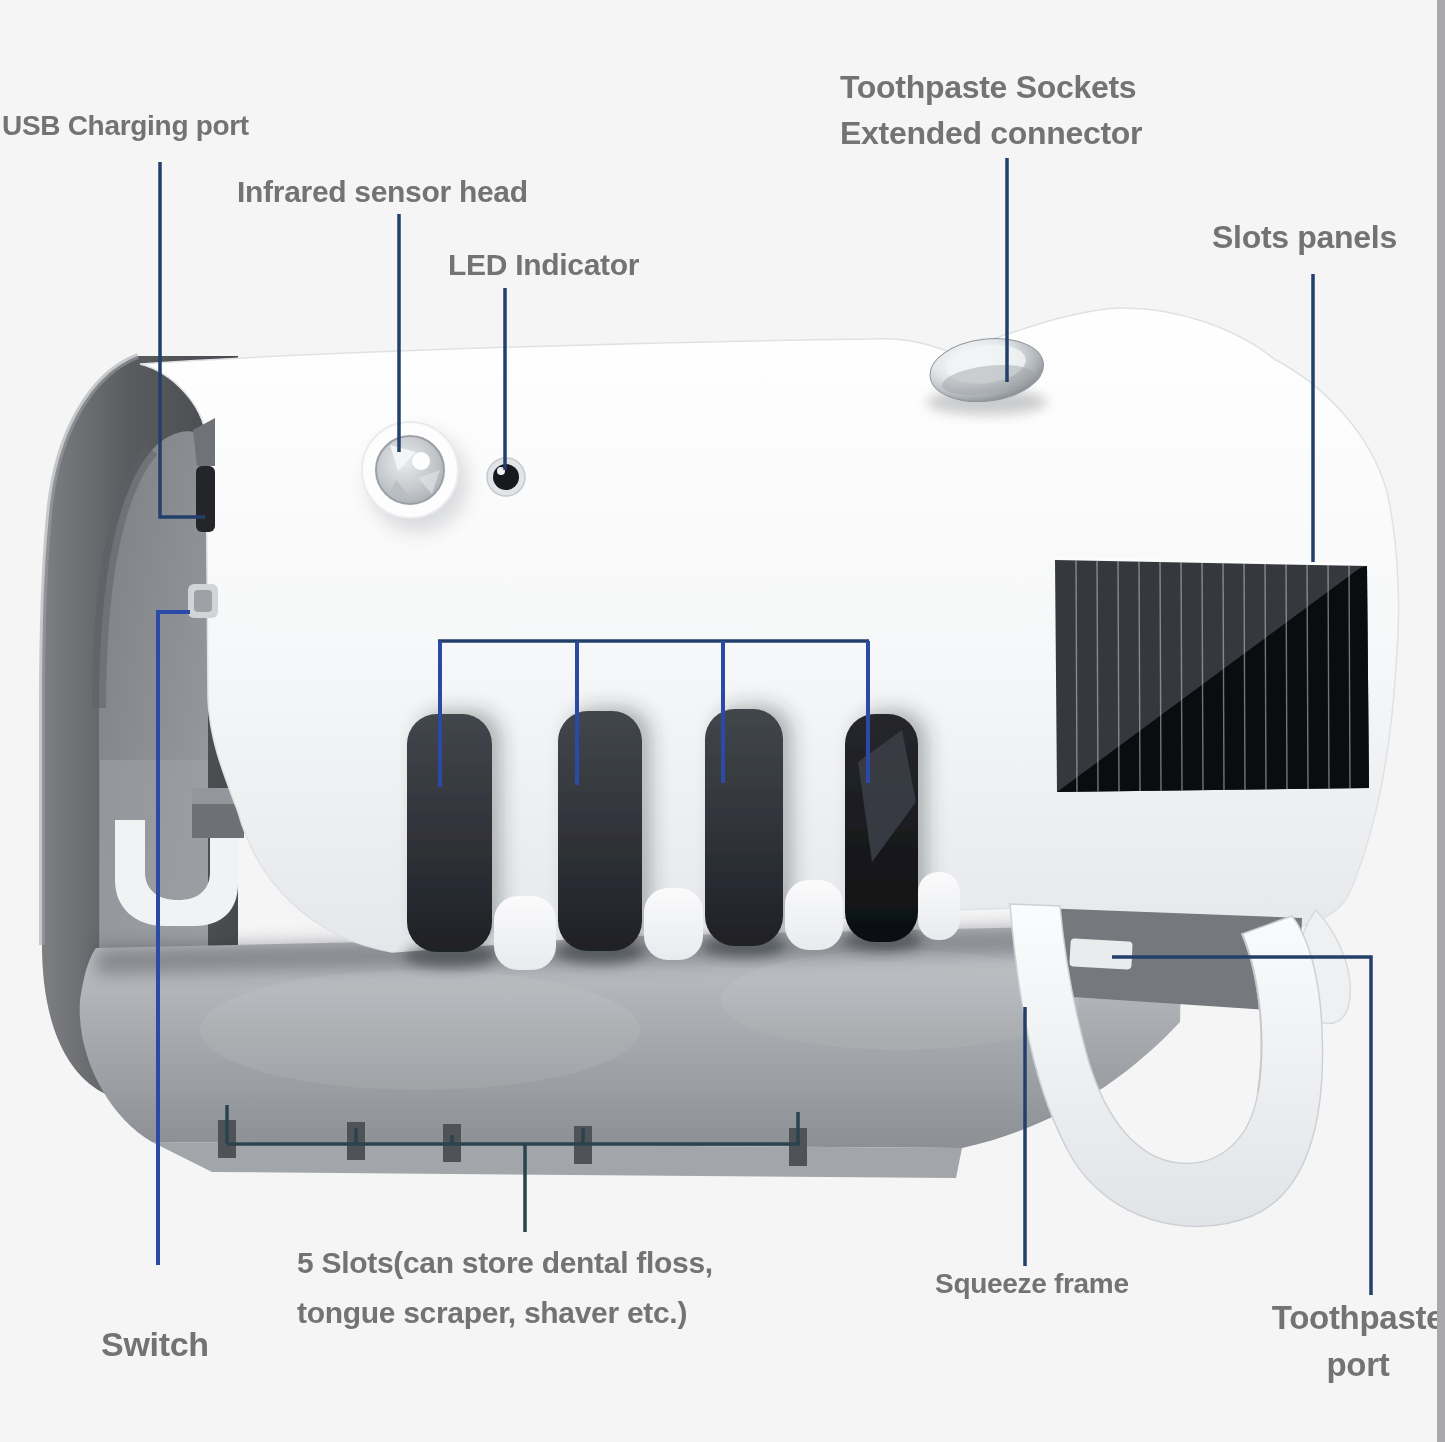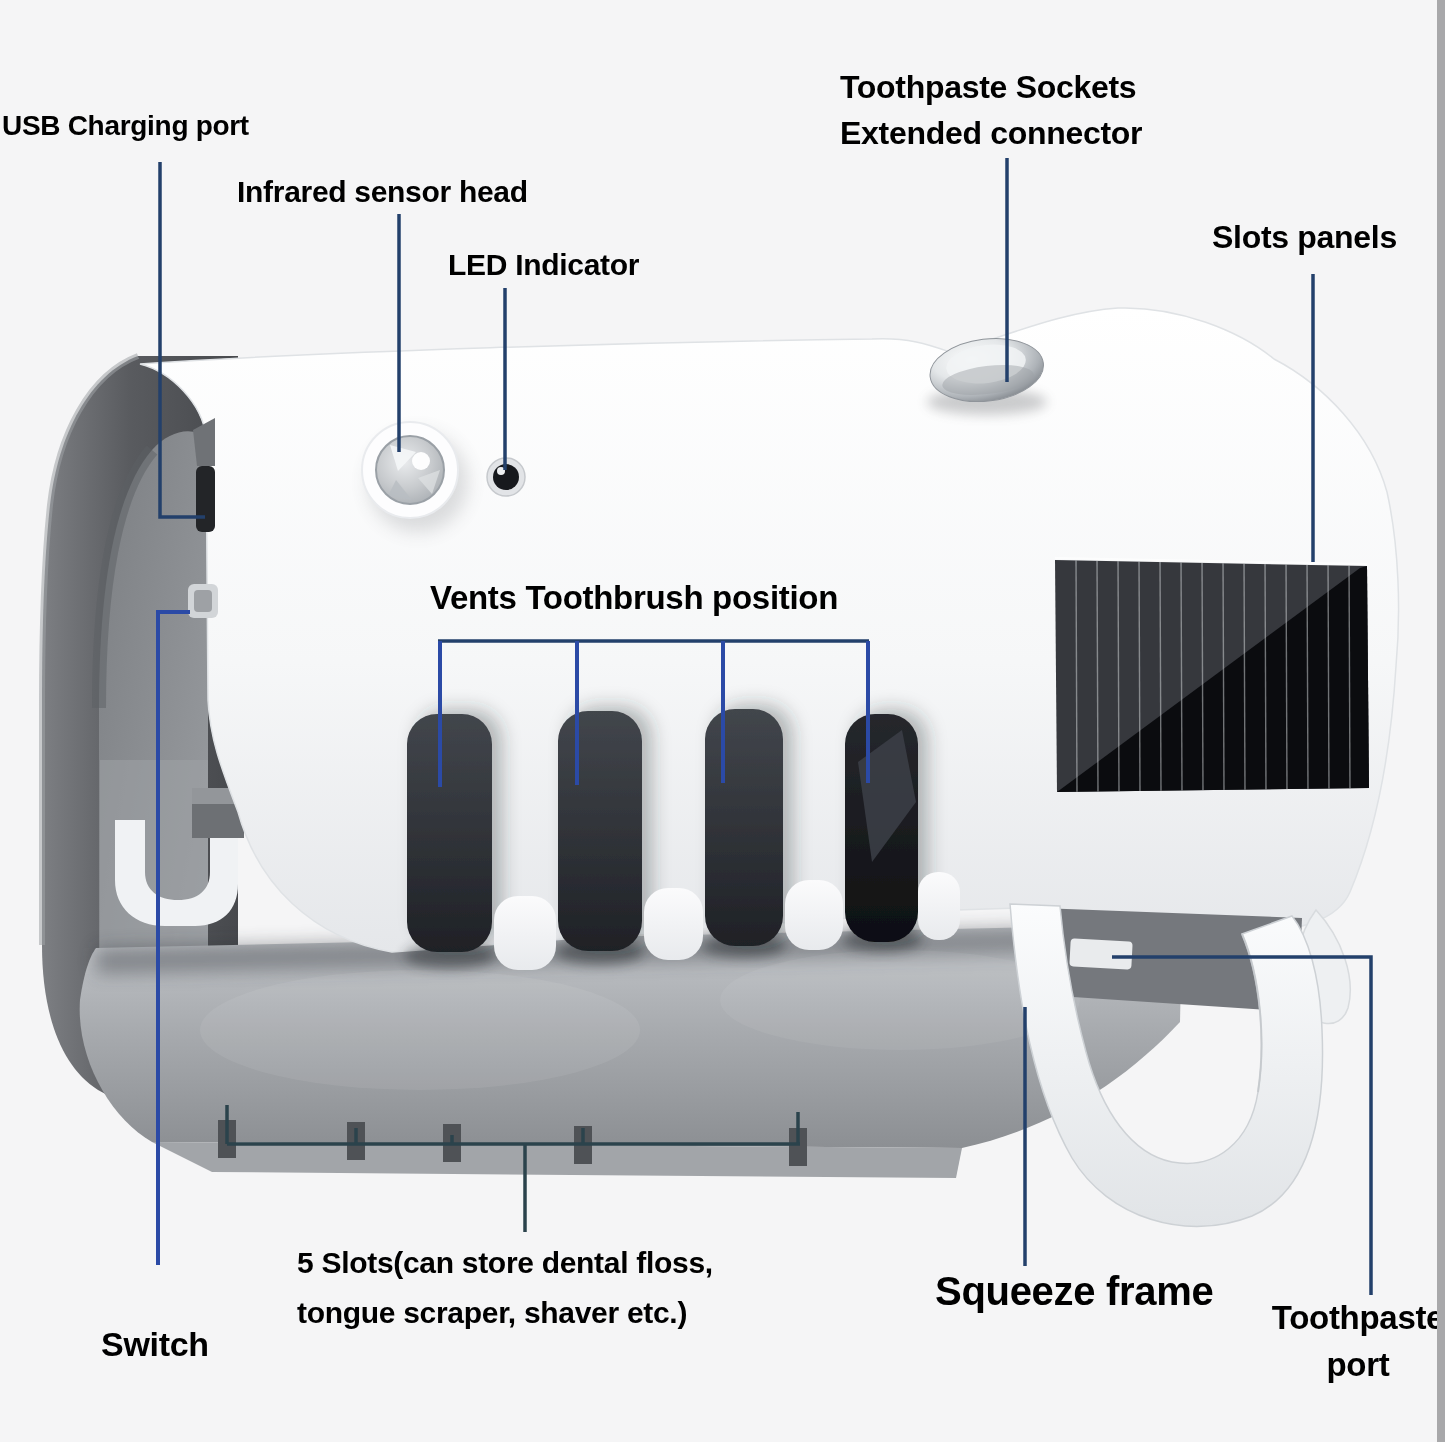--- a/index.html
+++ b/index.html
@@ -3,32 +3,32 @@
 <meta charset="utf-8">
 <style>
   html,body{margin:0;padding:0;background:#e9e9ea;}
   #stage{
     position:relative;width:1445px;height:1442px;overflow:hidden;
     background:#f5f5f6;
     font-family:"Liberation Sans",sans-serif;
   }
   #art{position:absolute;left:0;top:0;width:1445px;height:1442px;}
   .label{
-    position:absolute;font-weight:700;color:#000000;
+    position:absolute;font-weight:700;color:#737373;
     letter-spacing:-0.3px;white-space:nowrap;line-height:1.15;
   }
   .lbl-usb{left:2px;top:110px;font-size:28px;}
   .lbl-infrared{left:237px;top:175px;font-size:30px;}
   .lbl-led{left:434px;top:248px;font-size:30px;margin-left:14px;}
   .lbl-sockets{left:840px;top:64px;font-size:32px;line-height:46px;}
   .lbl-solar{left:1212px;top:219px;font-size:32px;}
   .lbl-vents{left:430px;top:579px;font-size:33px;}
   .lbl-switch{left:101px;top:1281px;font-size:34px;margin-top:44px;}
   .lbl-slots{left:297px;top:1238px;font-size:30px;line-height:50px;}
-  .lbl-squeeze{left:935px;top:1268px;font-size:40px;}
+  .lbl-squeeze{left:935px;top:1268px;font-size:28px;}
   .lbl-toothpaste{left:1258px;top:1294px;font-size:33px;line-height:47px;text-align:center;width:200px;}
   #edge-strip{
     position:absolute;right:0;top:0;width:8px;height:1442px;
     background:#a8a8aa;z-index:60;
   }
 </style>
 </head>
 <body>
 
 <div id="stage">
@@ -241,21 +241,20 @@
   </svg>
 
   <div class="label lbl-usb">USB Charging port</div>
   <div class="label lbl-infrared">Infrared sensor head</div>
   <div class="label lbl-led">LED Indicator</div>
   <div class="label lbl-sockets">
     <div>Toothpaste Sockets</div>
     <div>Extended connector</div>
   </div>
   <div class="label lbl-solar">Slots panels</div>
-  <div class="label lbl-vents">Vents Toothbrush position</div>
   <div class="label lbl-switch">Switch</div>
   <div class="label lbl-slots">
     <div>5 Slots(can store dental floss,</div>
     <div>tongue scraper, shaver etc.)</div>
   </div>
   <div class="label lbl-squeeze">Squeeze frame</div>
   <div class="label lbl-toothpaste">
     <div>Toothpaste</div>
     <div>port</div>
   </div>

